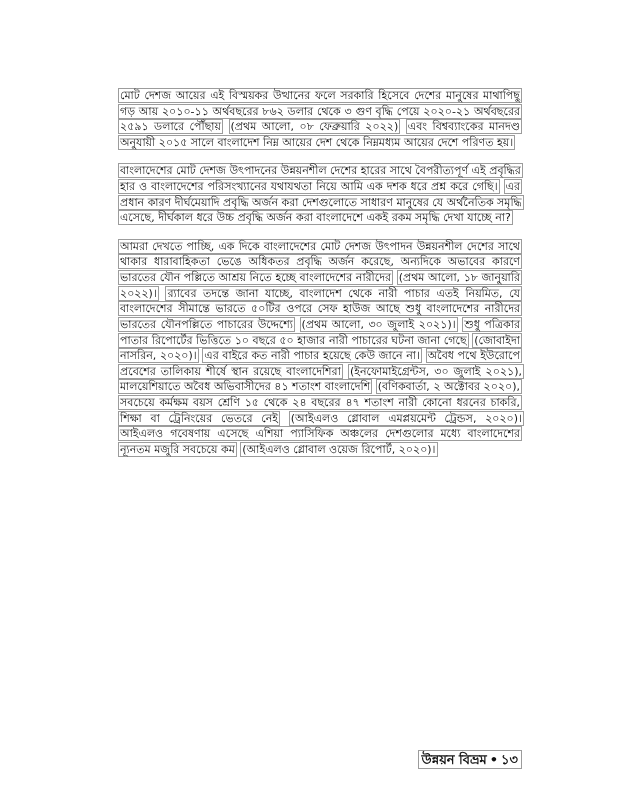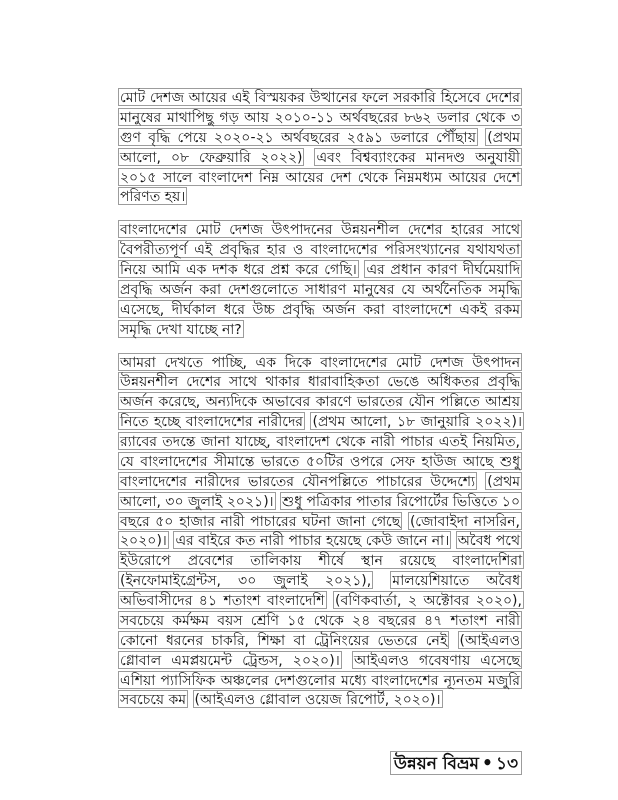--- a/index.html
+++ b/index.html
@@ -14,38 +14,38 @@
     background: #ffffff;
     overflow: hidden;
     font-family: "DejaVu Sans", sans-serif;
     color: #141414;
   }
   .text-block {
     position: absolute;
     left: 118px;
     top: 88px;
     width: 404px;
-    font-size: 14px;
+    font-size: 11px;
     line-height: 1.42;
     text-align: justify;
   }
   .text-block p {
     margin: 0 0 13px 0;
   }
   .seg {
     border: 1px solid #9c9c9c;
     padding: 0 1px;
     box-decoration-break: clone;
     -webkit-box-decoration-break: clone;
   }
   .page-footer {
     position: absolute;
     right: 96px;
     top: 750px;
-    font-size: 17px;
+    font-size: 13px;
     font-weight: bold;
     color: #111;
   }
   .page-footer .seg {
     padding: 1px 3px;
   }
   .page-footer .sep {
     padding: 0 3px;
   }
 </style>

